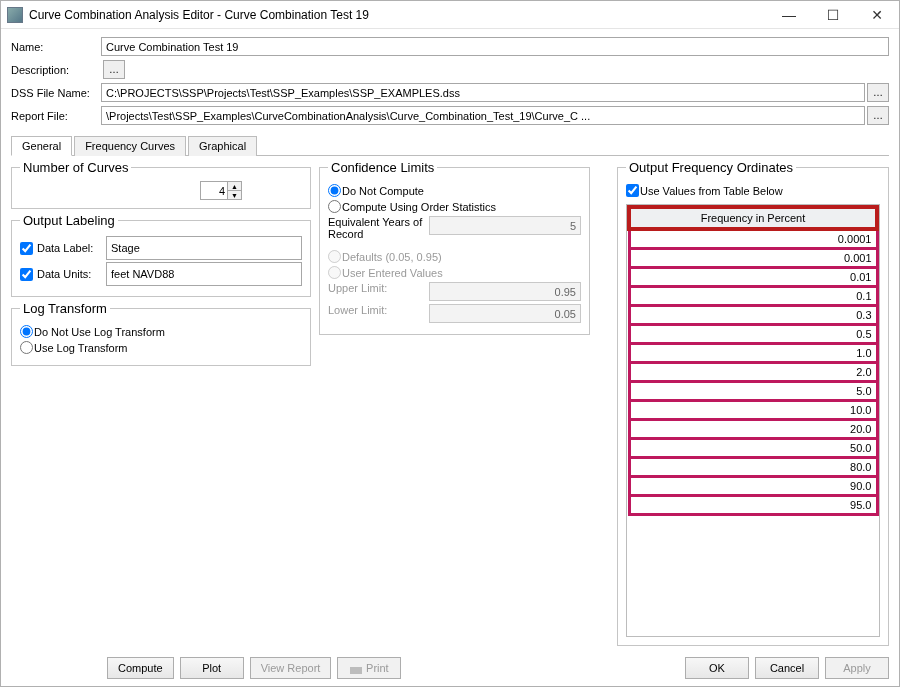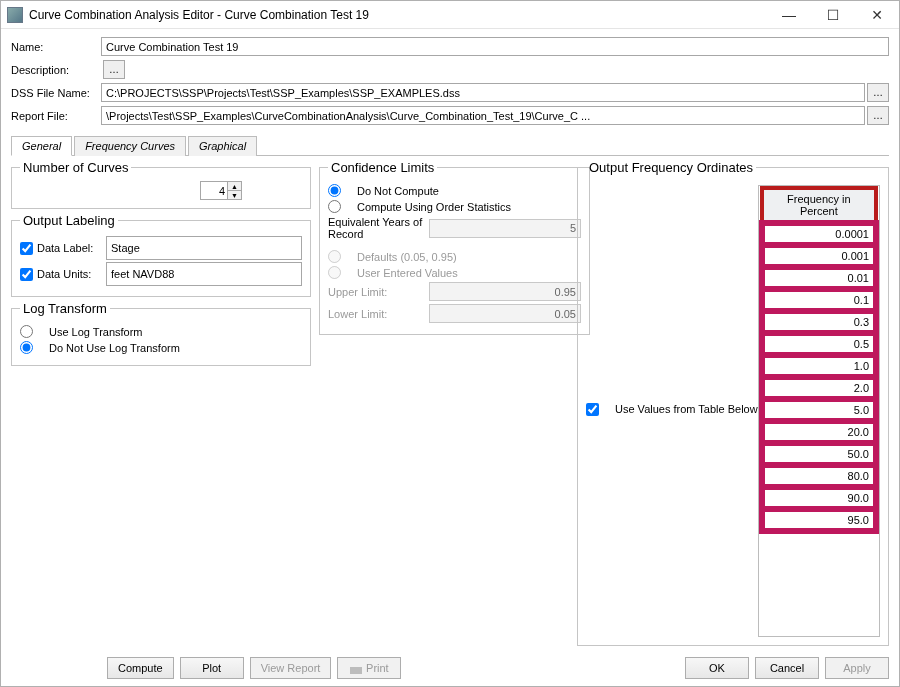--- a/index.html
+++ b/index.html
@@ -72,21 +72,20 @@
     border:1px solid #a7a7a7;
     background:#efefef;
     font-size:10px;
     display:flex; align-items:center; justify-content:center;
   }
   .tabs-row {
     display:flex;
     margin-top:6px;
     border-bottom:1px solid #bcbcbc;
     height:21px;
-    font-style:italic;
   }
   .tab {
     padding:3px 10px;
     border:1px solid #bcbcbc;
     border-bottom:none;
     margin-right:2px;
     background:#f1f1f1;
     position:relative;
     top:1px;
     font-size:11px;
@@ -132,38 +131,38 @@
     width:14px; display:flex; flex-direction:column;
   }
   .spinner .sb {
     flex:1; font-size:7px;
     display:flex; align-items:center; justify-content:center;
     border-left:1px solid #a7a7a7;
     background:#f0f0f0;
   }
   .spinner .sb + .sb { border-top:1px solid #a7a7a7; }
   .chk-row, .rad-row {
-    display:flex; align-items:center; gap:16px;
+    display:flex; align-items:center; gap:1px;
     margin:3px 0;
   }
   .labeling-row {
     display:flex; align-items:center; gap:6px;
     margin:2px 0;
   }
   .labeling-row .chk { width:80px; display:flex; align-items:center; gap:4px; }
   .labeling-row input.small {
     flex:1; height:19px; border:1px solid #a7a7a7; padding:11px 4px; font:inherit;
   }
   .disabled { color:#9a9a9a; }
   .num-right {
     flex:1; height:19px; border:1px solid #c8c8c8; background:#f3f3f3;
     text-align:right; padding:1px 4px; font:inherit; color:#666;
   }
   .mid-row {
-    display:flex; align-items:center; gap:6px; margin:3px 0;
+    display:flex; gap:6px; margin:3px 0;
   }
   .mid-row .mlabel { width:95px; }
   .freq-table-wrap {
     border:1px solid #bcbcbc;
     flex:1;
     margin-top:4px;
     overflow:auto;
     background:#fff;
   }
   .freq-table {
@@ -172,21 +171,21 @@
     table-layout:fixed;
   }
   .freq-table th {
     background:#eef0f2;
     border:4px solid #b91c1c;
     padding:3px;
     font-weight:normal;
     text-align:center;
   }
   .freq-table td {
-    border:6px solid #be185d;
+    border:3px solid #be185d;
     padding:2px 4px;
     text-align:right;
     height:16px;
     font-size:11px;
   }
   .footer {
     height:36px;
     display:flex;
     align-items:center;
     padding:0 10px;
@@ -286,26 +285,26 @@
               <input type="checkbox" checked="" style="">
               <span>Data Units:</span>
             </div>
             <input class="small" type="text" value="feet NAVD88" style="">
           </div>
         </fieldset>
 
         <fieldset class="group">
           <legend>Log Transform</legend>
           <div class="rad-row">
+            <input type="radio" name="logt" checked="" style="">
+            <span>Do Not Use Log Transform</span>
+          </div>
+          <div class="rad-row">
             <input type="radio" name="logt" style="">
             <span>Use Log Transform</span>
-          </div>
-          <div class="rad-row">
-            <input type="radio" name="logt" checked="" style="">
-            <span>Do Not Use Log Transform</span>
           </div>
         </fieldset>
       </div>
 
       <div class="col-mid">
         <fieldset class="group">
           <legend>Confidence Limits</legend>
           <div class="rad-row">
             <input type="radio" name="conf" checked="" style="">
             <span>Do Not Compute</span>
@@ -331,21 +330,21 @@
             <input class="num-right" type="text" readonly="" value="0.95" style="">
           </div>
           <div class="mid-row disabled">
             <div class="mlabel">Lower Limit:</div>
             <input class="num-right" type="text" readonly="" value="0.05" style="">
           </div>
         </fieldset>
       </div>
 
       <div class="col-right">
-        <fieldset class="group" style="flex:1; display:flex; min-height:0;">
+        <fieldset class="group" style="flex:1; display:flex; flex-direction:column; min-height:0;margin-left:40px;">
           <legend>Output Frequency Ordinates</legend>
           <div class="chk-row">
             <input type="checkbox" checked="" style="">
             <span>Use Values from Table Below</span>
           </div>
           <div class="freq-table-wrap">
             <table class="freq-table">
               <thead>
                 <tr>
                     <th>Frequency in Percent</th>
@@ -371,20 +370,23 @@
                     <td>0.5</td>
                   </tr>
                   <tr>
                     <td>1.0</td>
                   </tr>
                   <tr>
                     <td>2.0</td>
                   </tr>
                   <tr>
                     <td>5.0</td>
+                  </tr>
+                  <tr>
+                    <td>10.0</td>
                   </tr>
                   <tr>
                     <td>20.0</td>
                   </tr>
                   <tr>
                     <td>50.0</td>
                   </tr>
                   <tr>
                     <td>80.0</td>
                   </tr>

